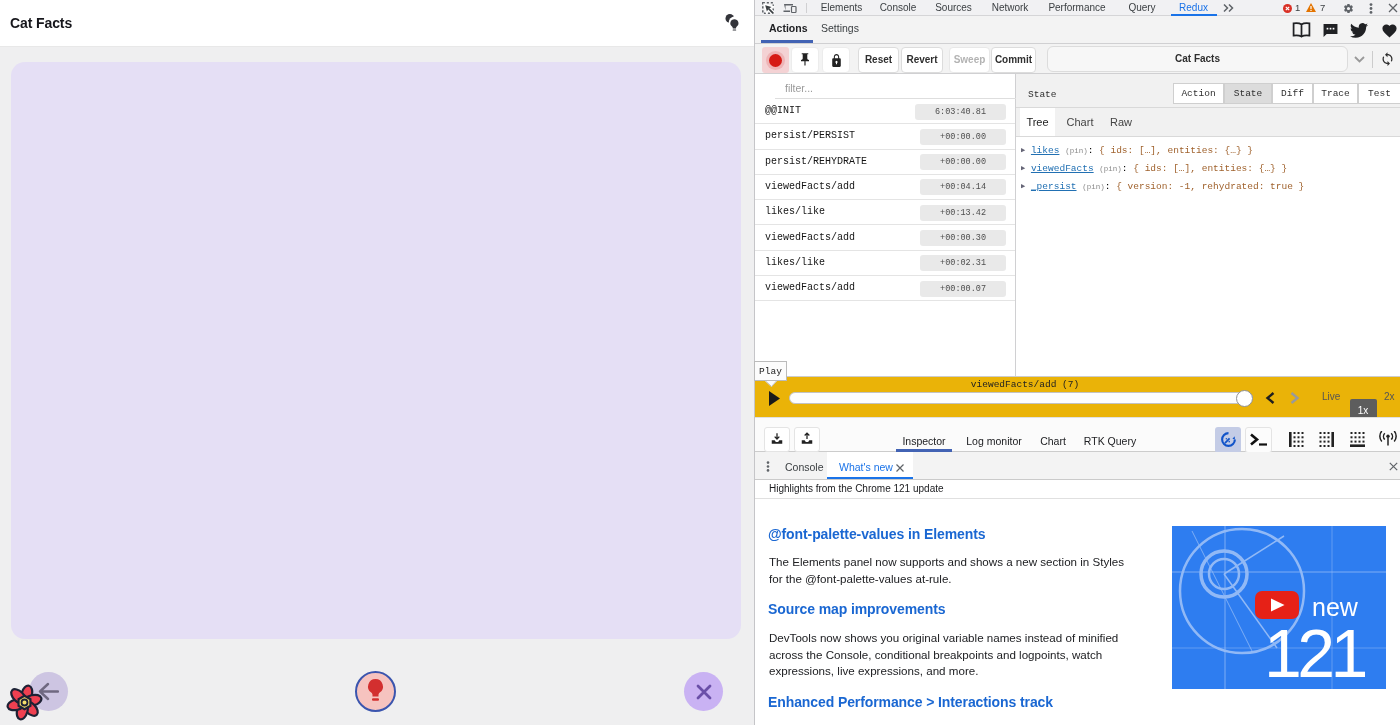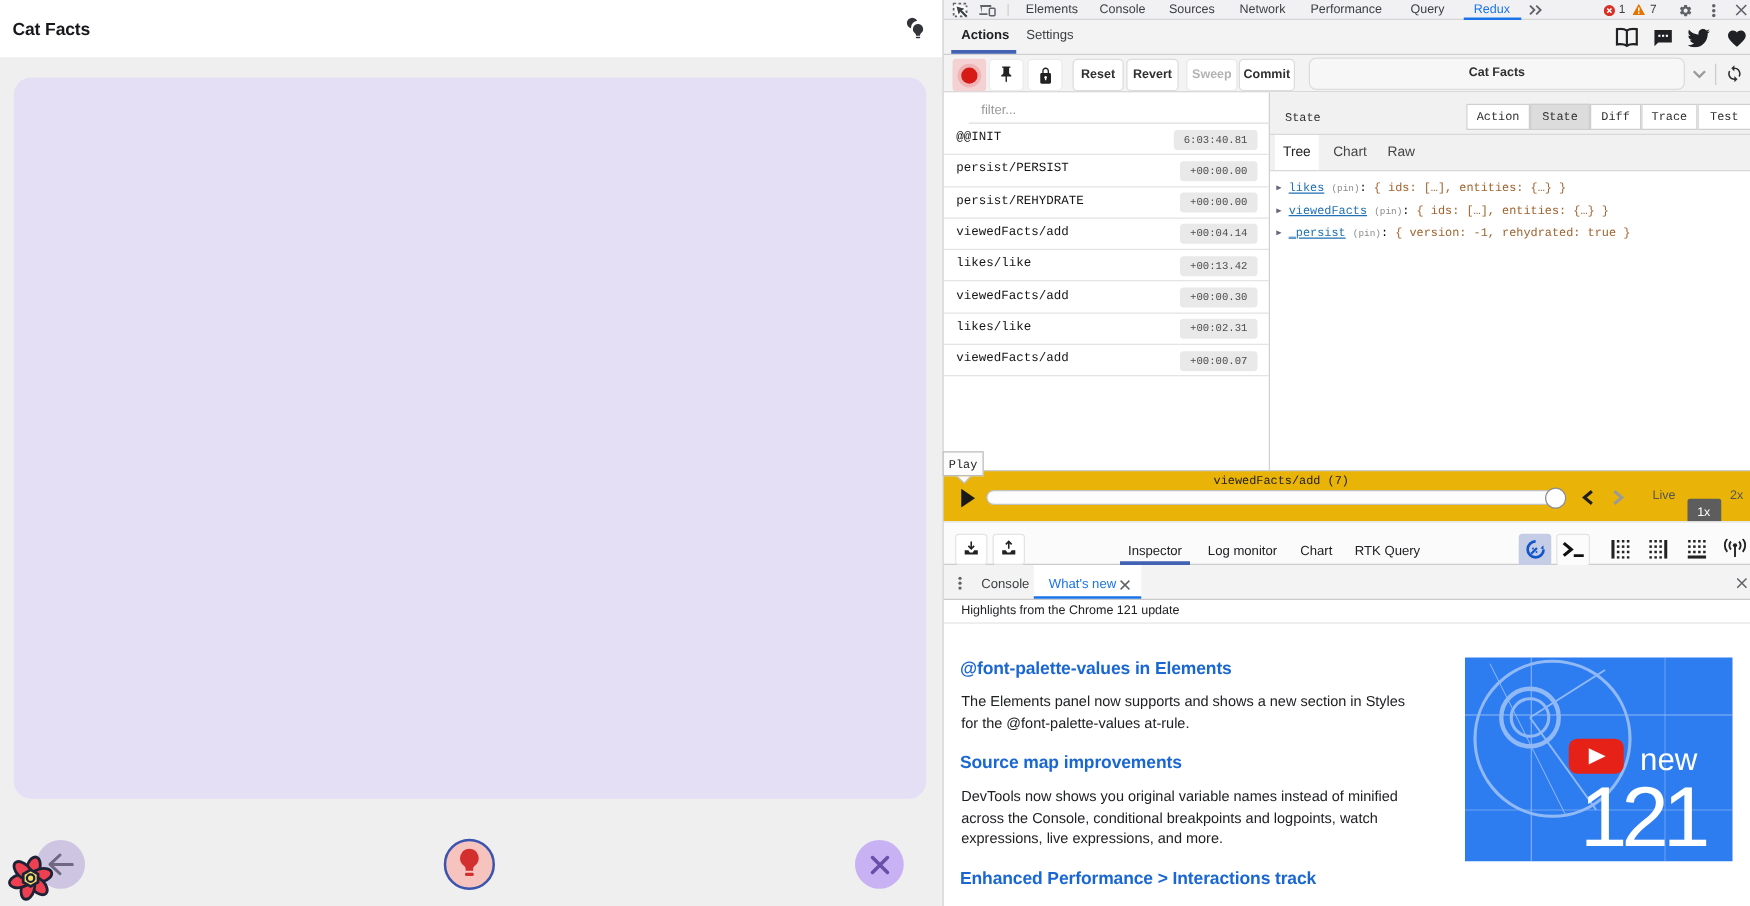--- a/index.html
+++ b/index.html
@@ -27,21 +27,21 @@
 
 #actrow { position:absolute; left:0; top:16px; width:646px; height:28px; background:#f3f3f3; border-bottom:1px solid #d0d0d2; }
 
 #toolbar { position:absolute; left:0; top:44px; width:646px; height:30px; background:#f3f3f3; border-bottom:1px solid #d0d0d2; }
 .tbtn { position:absolute; top:3px; height:26px; background:#fff; border:1px solid #dcdcdc; border-radius:4px; font-size:10px; font-weight:bold; color:#2f2f2f; text-align:center; line-height:24px; }
 
 #actions-pane { position:absolute; left:0; top:74px; width:261px; height:302px; background:#fff; border-right:1px solid #d0d0d2; }
 #filter-row { position:absolute; left:0; top:0; width:260px; height:25px; border-bottom:1px solid #dedede;margin-left:20px; }
 .arow { position:absolute; left:0; width:260px; height:25.3px; border-bottom:1px solid #e4e4e4; }
 .aname { position:absolute; left:10px; top:6px; font-size:10px; color:#141414; }
-.abadge { position:absolute; right:9px; top:4.5px; height:16px; line-height:16px; background:#e9e9e9; border-radius:3px; font-size:8.5px; color:#4e4e4e; padding:0 8px; }
+.abadge { position:absolute; right:9px; top:4.5px; height:16px; line-height:16px; background:#e9e9e9; border-radius:3px; font-size:8.5px; color:#4e4e4e; padding:0 20px; }
 
 #state-pane { position:absolute; left:261px; top:74px; width:385px; height:302px; background:#fff; }
 #state-header { position:absolute; left:0; top:0; width:385px; height:34px; background:#f1f1f1; border-bottom:1px solid #d9d9d9; }
 .segbtn { position:absolute; top:9px; height:21px; background:#fff; border:1px solid #cfcfcf; font-size:9.5px; color:#2f2f2f; text-align:center; line-height:19px; }
 #subtabs { position:absolute; left:0; top:34px; width:385px; height:29px; background:#f1f1f1; border-bottom:1px solid #d9d9d9; }
 .subtab { position:absolute; top:0; height:28px; line-height:28px; font-size:11px; color:#444; text-align:center; }
 .trow { position:absolute; left:5px; font-size:9.5px; white-space:pre; }
 .tkey { color:#2170b3;text-decoration:underline; }
 .tpin { font-size:7.5px; color:#8a8a8a; }
 .tval { color:#a0622d; }

